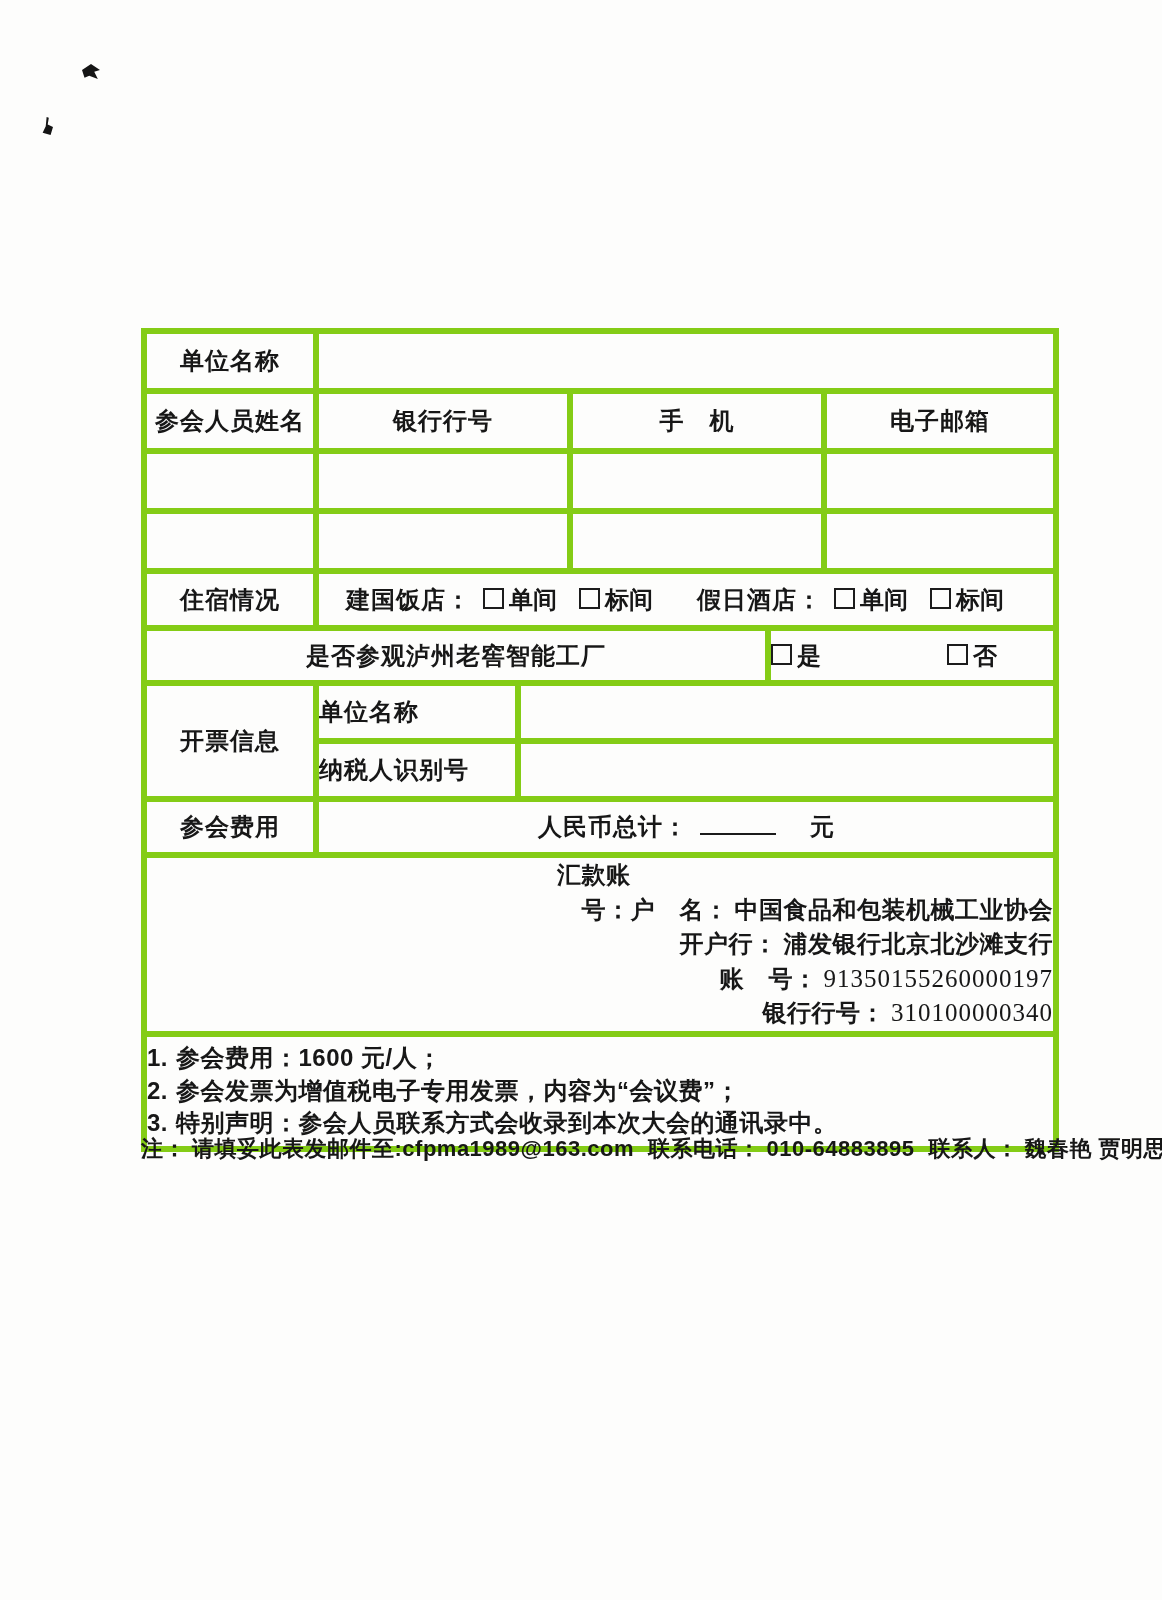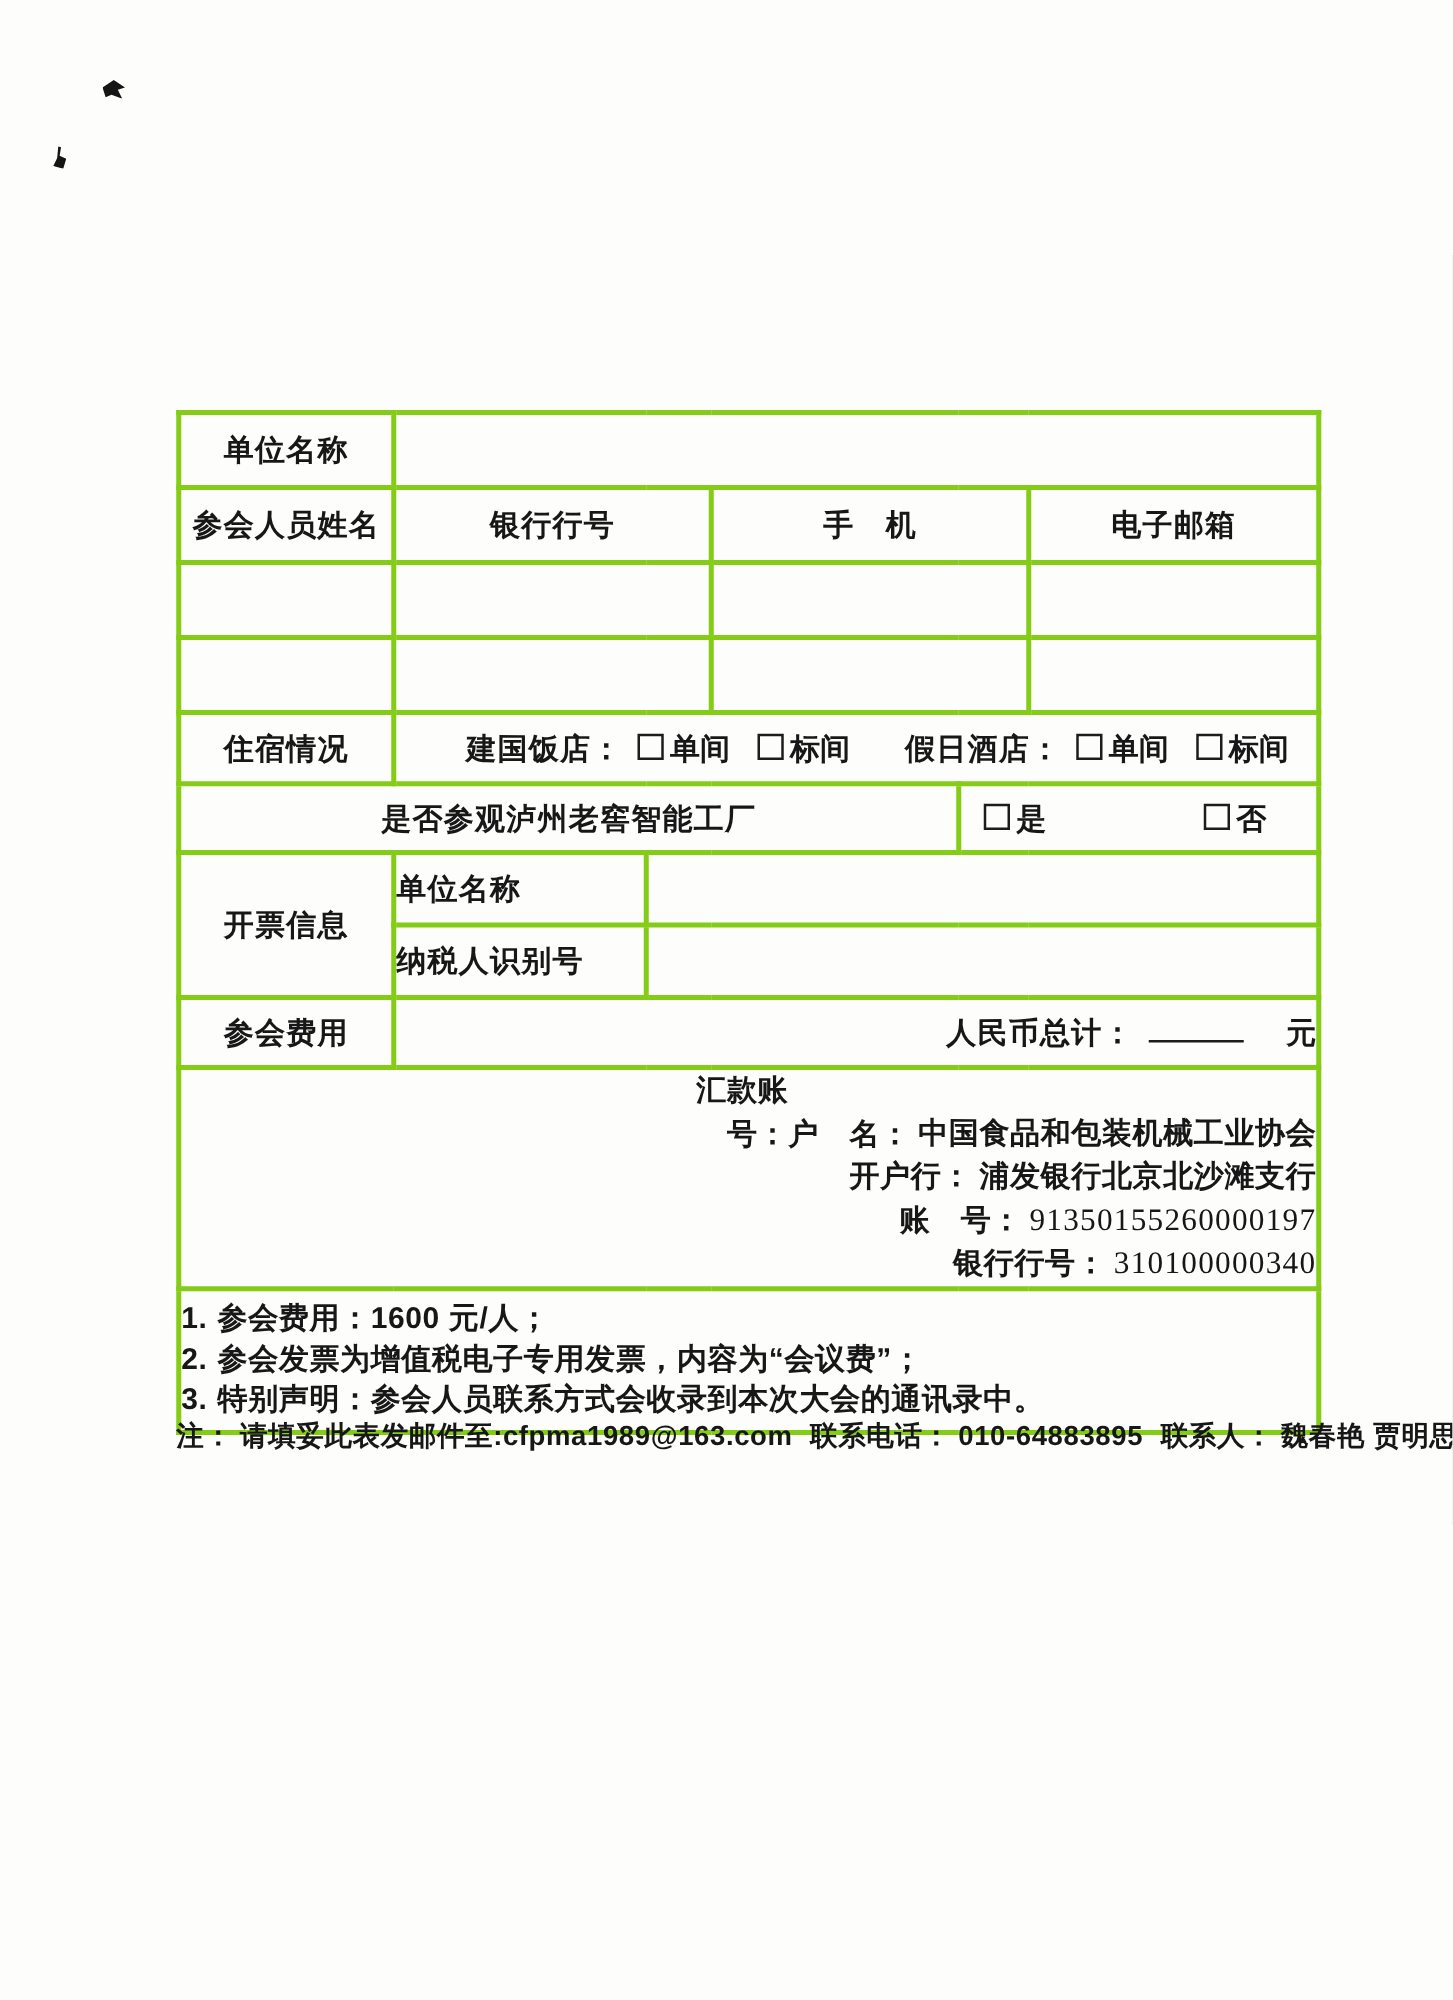--- a/index.html
+++ b/index.html
@@ -31,50 +31,50 @@
     letter-spacing:1.5px;
   }
 
   table.form {
     position:absolute; top:328px; left:141px;
     width:912px;
     border-collapse:collapse; table-layout:fixed;
     background:transparent;
   }
   table.form td {
-    border:4px solid #84cc16;
+    border:6px solid #84cc16;
     padding:0;
     font-size:24px; font-weight:700;
     vertical-align:middle;
     overflow:hidden;
   }
   td.lbl { text-align:center; letter-spacing:1px; }
   td.lbl-left { text-align:left; padding-left:14px; letter-spacing:1px; }
-  td.content { text-align:right; padding-left:9px; }
+  td.content { text-align:center; padding-left:9px; }
 
   tr.r-company   { height:60px; }
   tr.r-header    { height:60px; }
   tr.r-empty     { height:60px; }
   tr.r-stay      { height:57px; }
   tr.r-visit     { height:55px; }
   tr.r-invoice   { height:58px; }
   tr.r-fee       { height:56px; }
   tr.r-bank      { height:148px; }
   tr.r-notes     { height:115px;border-radius:20px; }
 
   .cb {
     display:inline-block; width:17px; height:17px;
     border:2px solid #1c1c1c; background:transparent;
     margin-right:5px; vertical-align:-1px;
   }
   .opt { display:inline-block; margin-right:22px; font-weight:700; }
   .hotel-name { display:inline-block; margin-right:12px; letter-spacing:1px; }
   .hotel-gap { display:inline-block; width:22px; }
 
-  td.visit-opts { text-align:center; padding-left:14px; }
+  td.visit-opts { text-align:left; padding-left:14px; }
   td.visit-opts .opt-no { margin-left:104px; }
 
   .fee-prefix { letter-spacing:1px; }
   .blank-line {
     display:inline-block; width:76px; height:22px;
     border-bottom:2px solid #1b1b1b;
     margin-left:12px;
   }
   .fee-suffix { margin-left:34px; }
 

